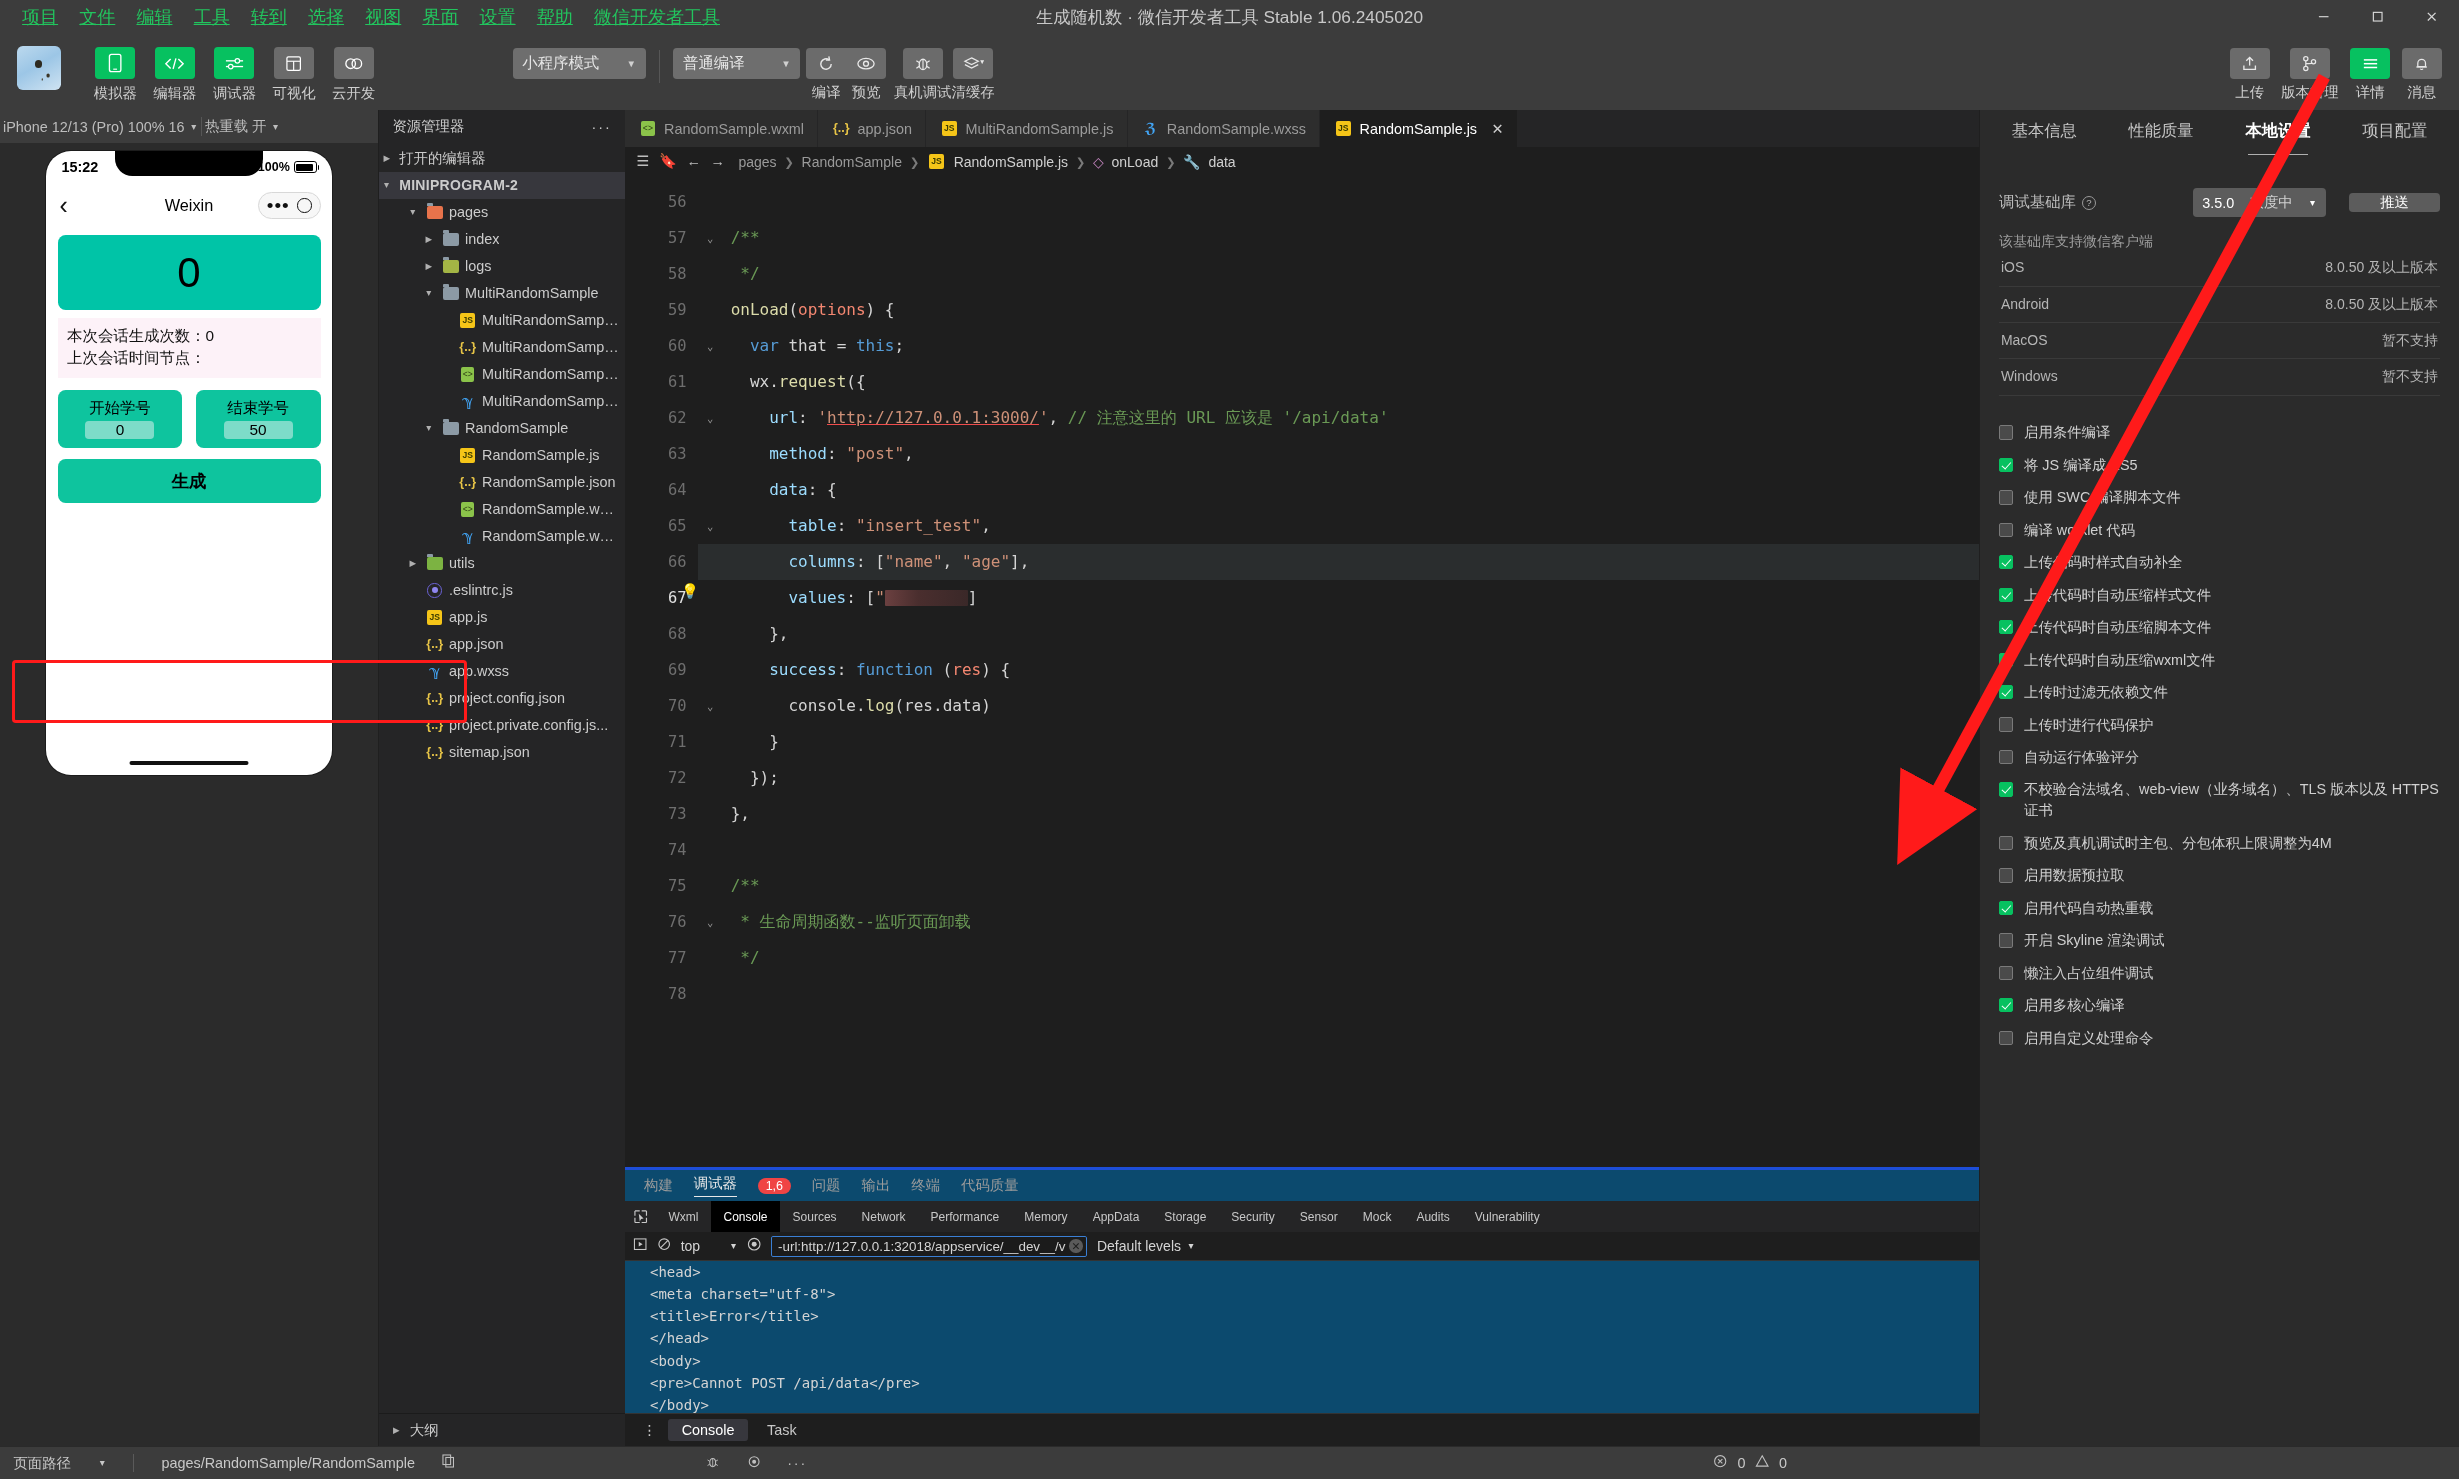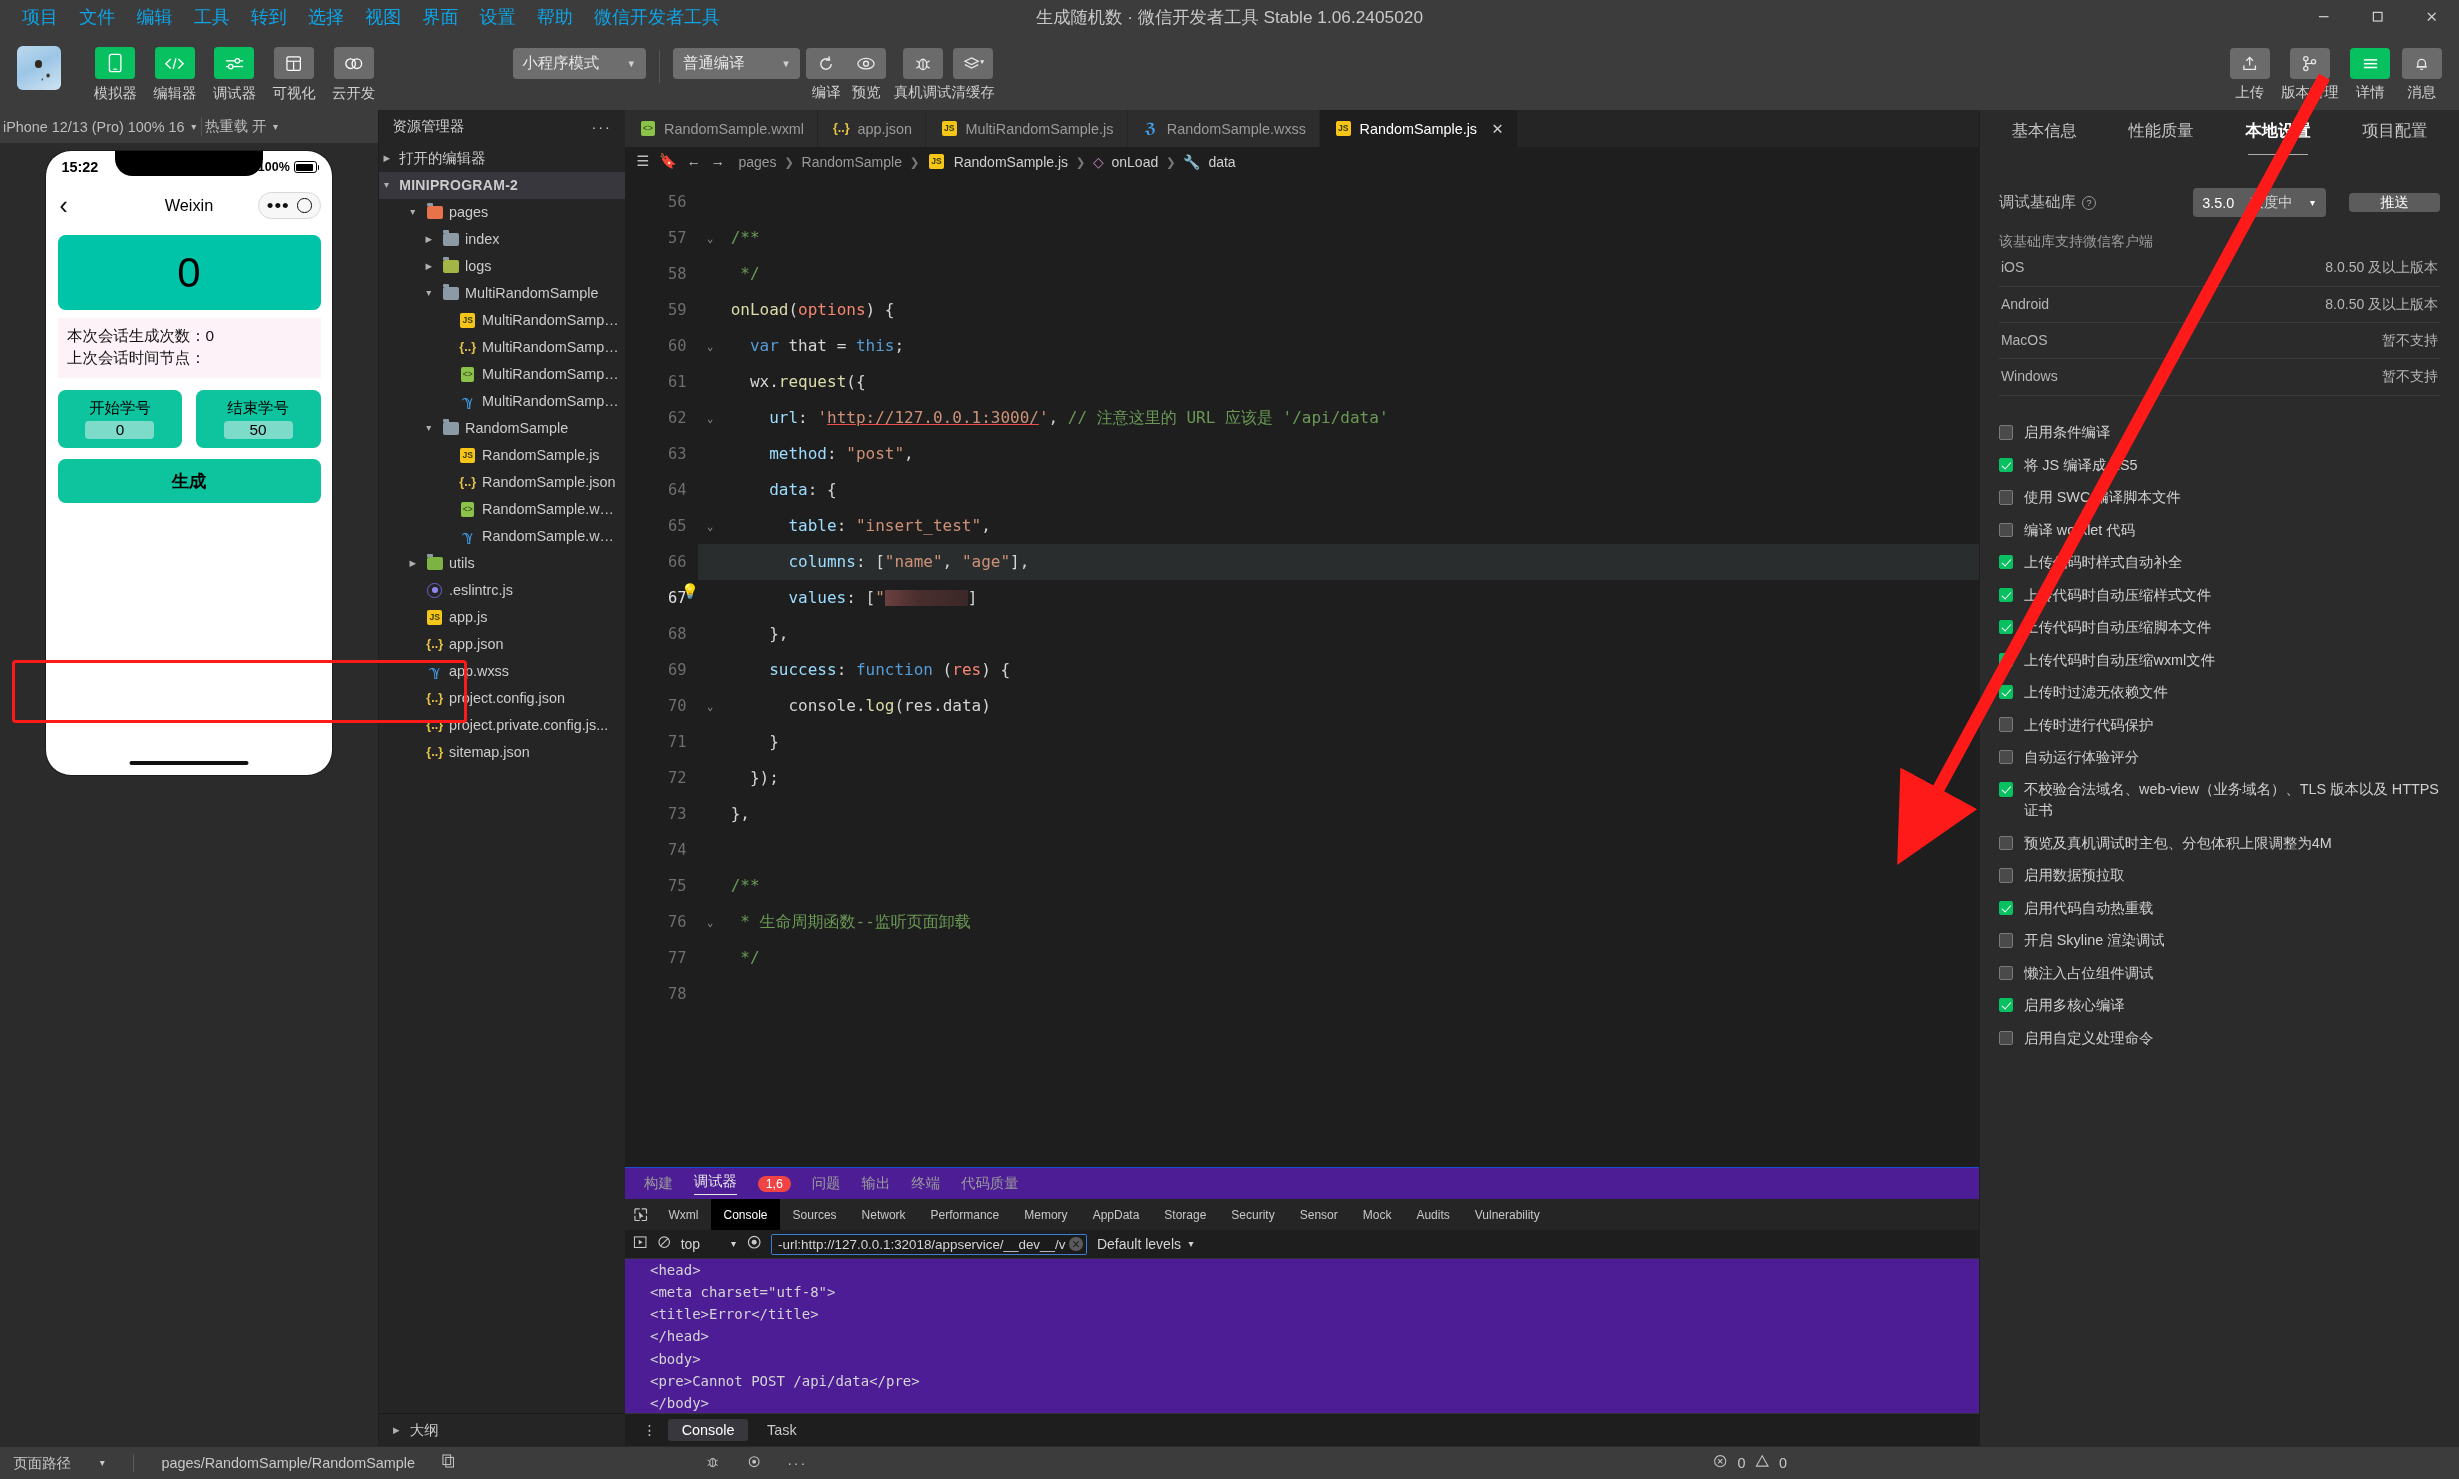--- a/index.html
+++ b/index.html
@@ -11,21 +11,21 @@
     -webkit-font-smoothing: antialiased;
   }
   .app { position: relative; width: 2459px; height: 1479px; display: flex; flex-direction: column; }
 
   
   .titlebar {
     height: 33px; background: #3c3c3c; display: flex; align-items: center;
     color: #cccccc; font-size: 18px; position: relative; flex: none;
   }
   .menubar { display: flex; align-items: center; padding-left: 11.5px; gap: 0; }
-  .menu-item { padding: 3.8px 10.6px; color: #0ea5e9; font-size: 18px; white-space: nowrap; cursor: default; }
+  .menu-item { padding: 3.8px 10.6px; color: #22c55e; font-size: 18px; white-space: nowrap; cursor: default; text-decoration: underline; }
   .win-title {
     position: absolute; left: 0; right: 0; text-align: center; color: #c8c8c8;
     font-size: 17.3px; pointer-events: none;
   }
   .win-ctrls { margin-left: auto; display: flex; height: 33px; }
   .win-btn { width: 54px; display: flex; align-items: center; justify-content: center; color: #d8d8d8; font-size: 16.3px; }
 
   
   .toolbar {
     height: 77px; background: #3c3c3c; display: flex; align-items: flex-start;
@@ -149,21 +149,21 @@
   .cl { height: 36px; line-height: 36px; white-space: pre; padding-left: 13.4px; }
   .cl.hl { background: #2a2d2e; }
   .kw { color: #569cd6; } .fn { color: #dcdcaa; } .str { color: #ce9178; }
   .cmt { color: #6a9955; } .par { color: #f48771; } .meth { color: #dcdcaa; }
   .pun { color: #d4d4d4; } .prop { color: #9cdcfe; }
   .url-str { color: #ce9178; text-decoration: underline; text-decoration-color: #f14c4c; }
   .redact { display:inline-block; width: 83px; height: 16.3px; background: linear-gradient(90deg,#6b4040,#4a2e2e 40%,#3a2828); vertical-align: middle; border-radius:1px;}
   .bulb { position: absolute; left: 56px; color: #ffcc00; font-size: 14.4px; }
 
   
-  .panel { height: 279px; flex: none; background: #4c1d95; border-top: 1px solid #1d4ed8; display: flex; flex-direction: column; }
+  .panel { height: 279px; flex: none; background: #0c4a6e; border-top: 3px solid #1d4ed8; display: flex; flex-direction: column; }
   .panel-tabs { height: 31px; display: flex; align-items: center; gap: 21px; padding: 0 19px; font-size: 14.4px; color: #9b9b9b; }
   .panel-tabs .pt { cursor: pointer; }
   .panel-tabs .pt.active { color: #e8e8e8; border-bottom: 1px solid #e8e8e8; padding-bottom: 2.9px; }
   .badge { background: #f04444; color: #fff; border-radius: 9.6px; font-size: 12.5px; padding: 1px 7.7px; }
   .dt-tabs { height: 31px; background: #252526; display: flex; align-items: stretch; font-size: 12px; color: #c8c8c8; }
   .dt-tabs .dt { padding: 0 12.5px; display: flex; align-items: center; cursor: pointer; }
   .dt-tabs .dt.active { background: #000; color: #fff; }
   .dt-tabs .pickicon { width: 31px; display: flex; align-items: center; justify-content: center; }
   .con-bar { height: 29px; display: flex; align-items: center; gap: 9.6px; padding: 0 7.7px; background: #1e1e1e; font-size: 14px; color: #c8c8c8; border-bottom: 1px solid #333; }
   .ctx-sel { display: flex; align-items: center; gap: 29px; color: #d4d4d4; }

